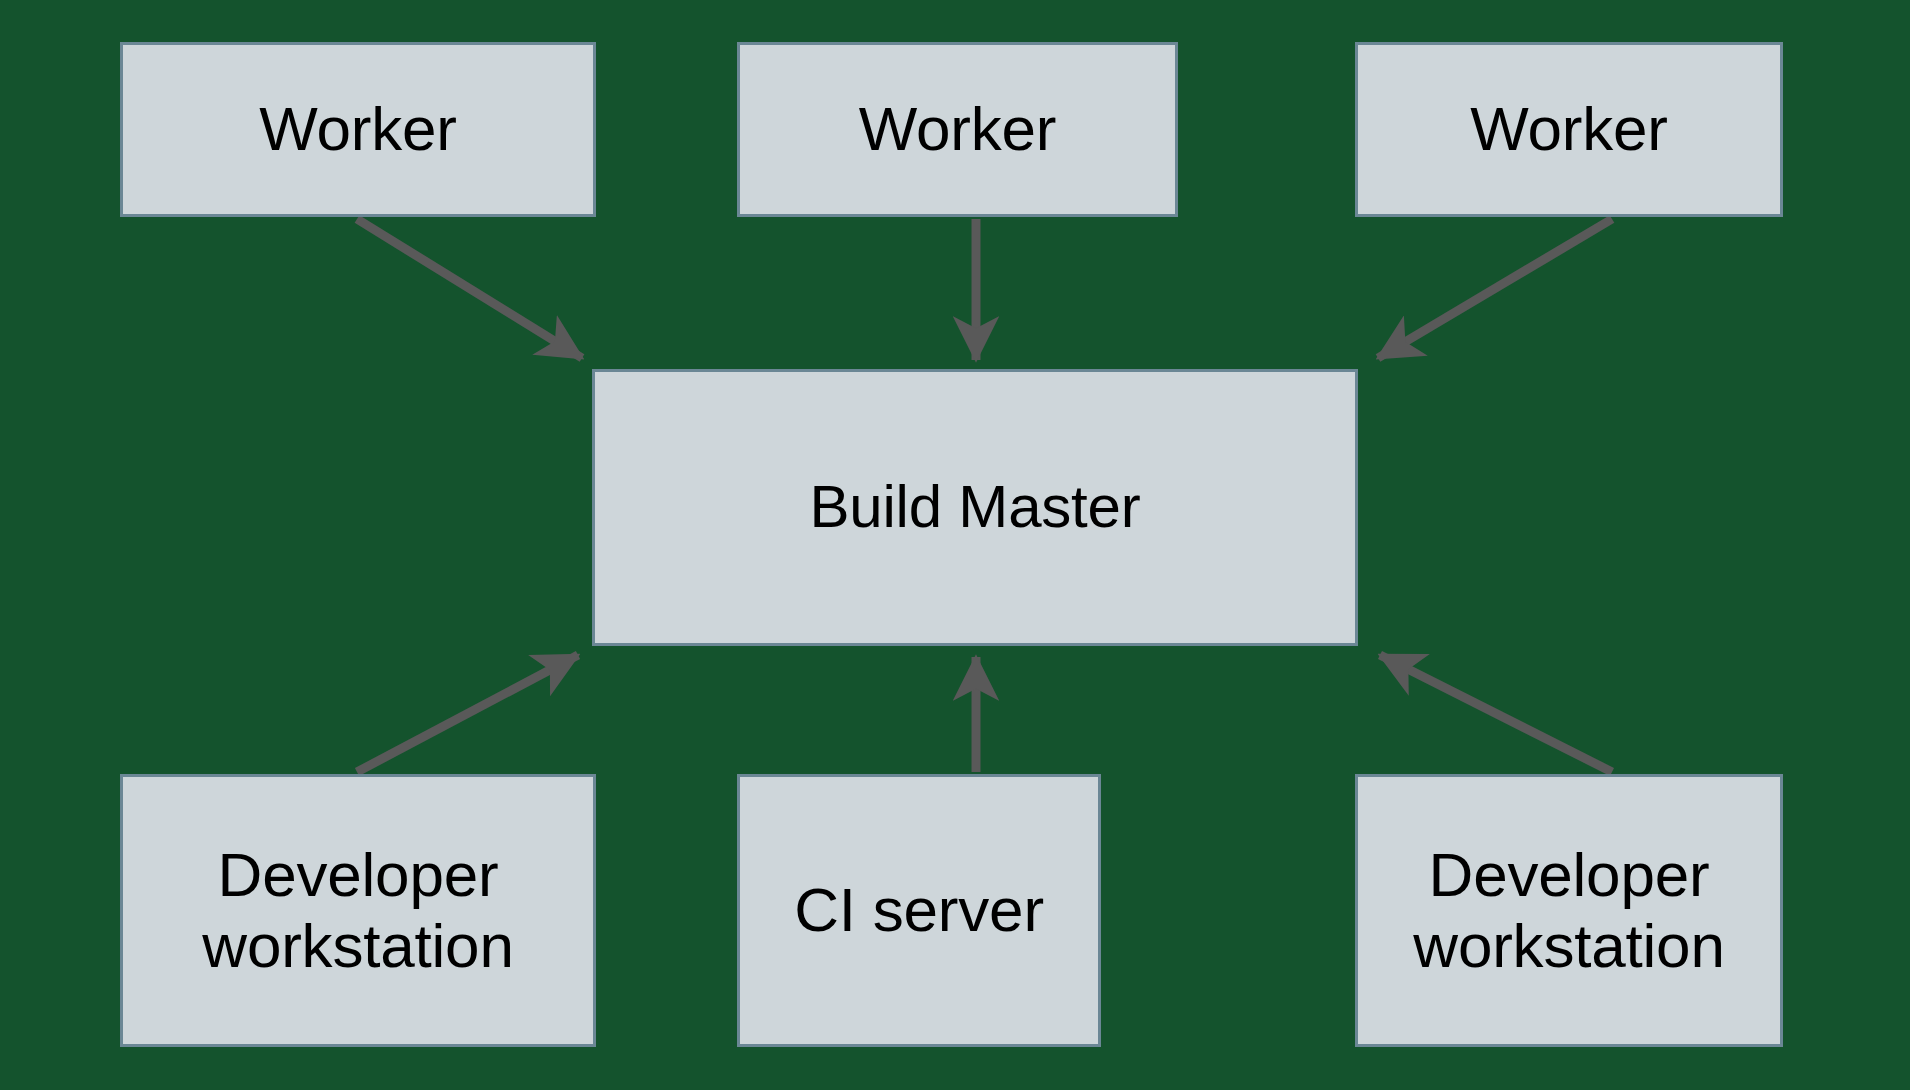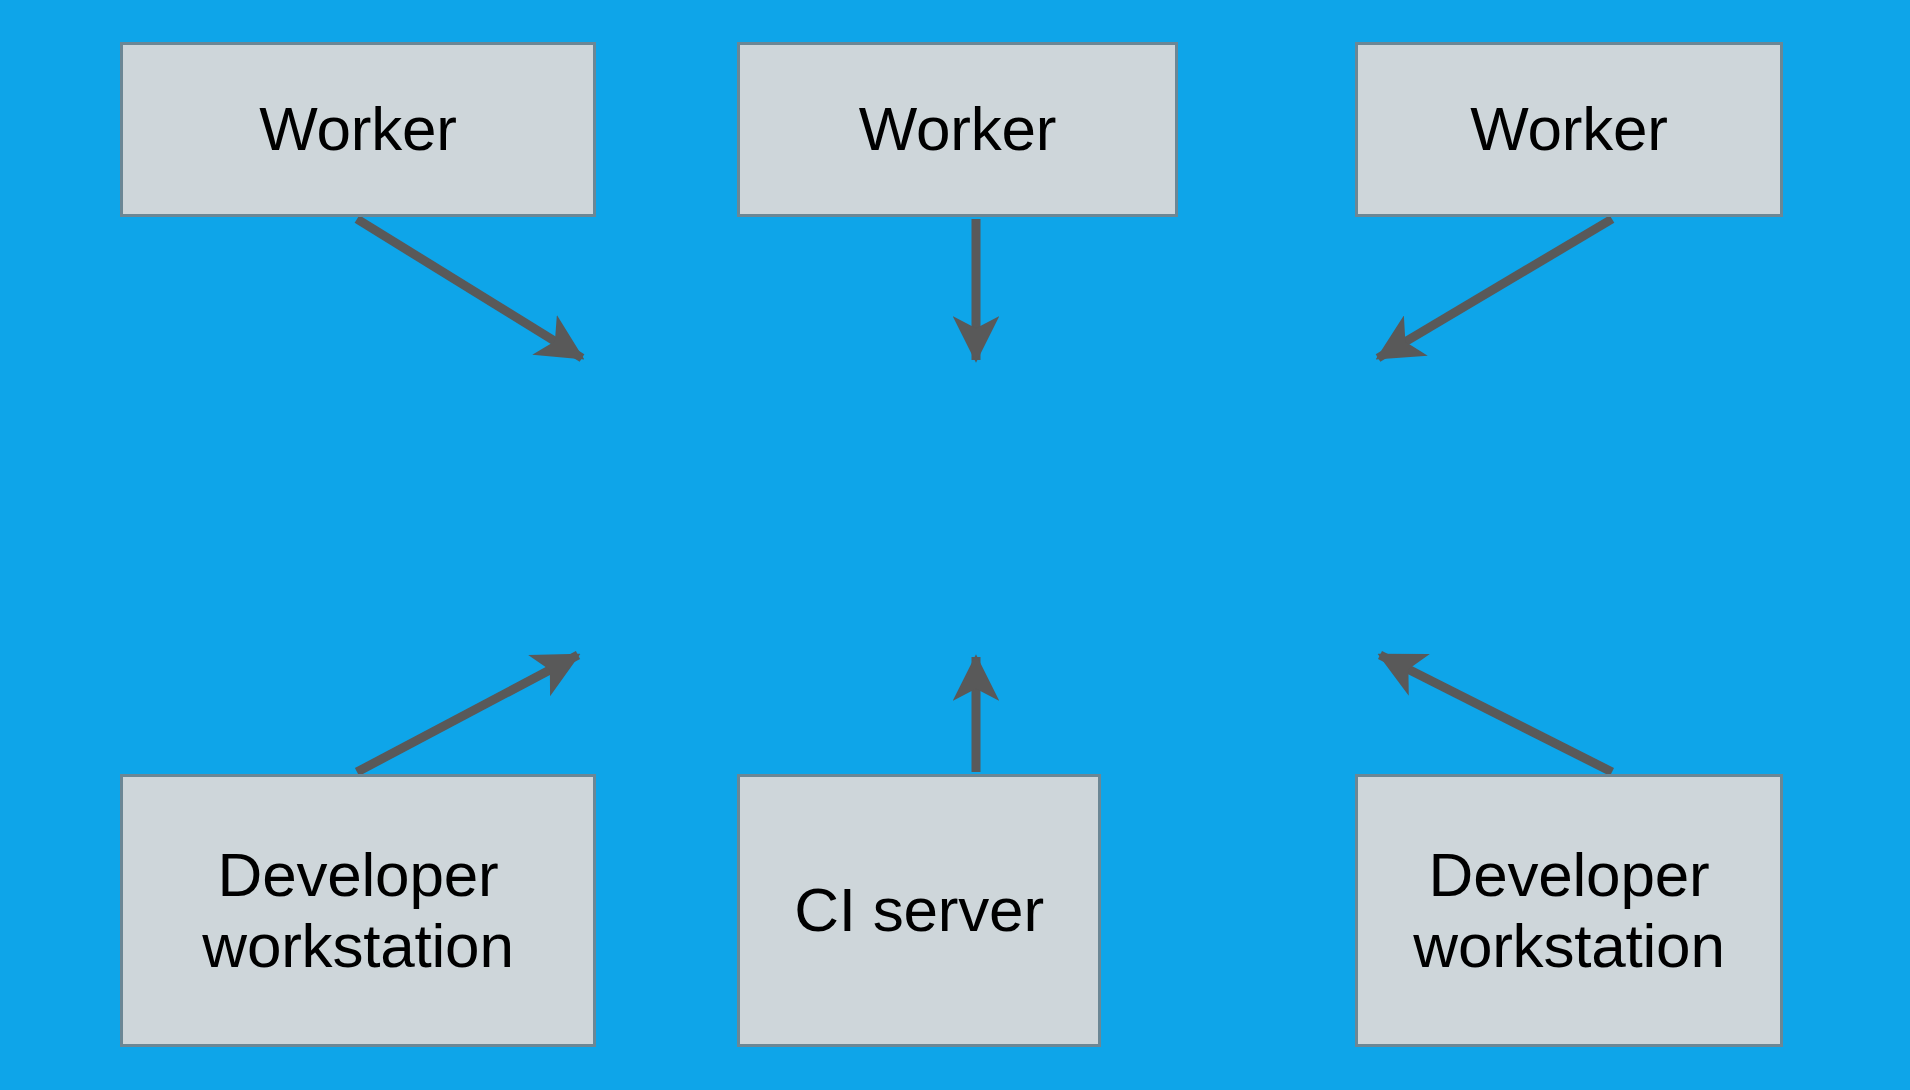--- a/index.html
+++ b/index.html
@@ -8,21 +8,21 @@
     padding: 0;
     background: #ffffff;
   }
   body {
     font-family: "Liberation Sans", sans-serif;
   }
   #canvas {
     position: relative;
     width: 1910px;
     height: 1090px;
-    background: #0ea5e9;
+    background: #14532d;
     overflow: hidden;
   }
   #edge-layer {
     position: absolute;
     left: 0;
     top: 0;
     width: 1910px;
     height: 1090px;
     pointer-events: none;
   }
@@ -85,20 +85,23 @@
   </div>
 
   <div class="node" id="node-worker-center">
     <span class="node-label">Worker</span>
   </div>
 
   <div class="node" id="node-worker-right">
     <span class="node-label">Worker</span>
   </div>
 
+  <div class="node" id="node-build-master">
+    <span class="node-label">Build Master</span>
+  </div>
 
   <div class="node" id="node-dev-left">
     <span class="node-label">Developer
 workstation</span>
   </div>
 
   <div class="node" id="node-ci-server">
     <span class="node-label">CI server</span>
   </div>
 

